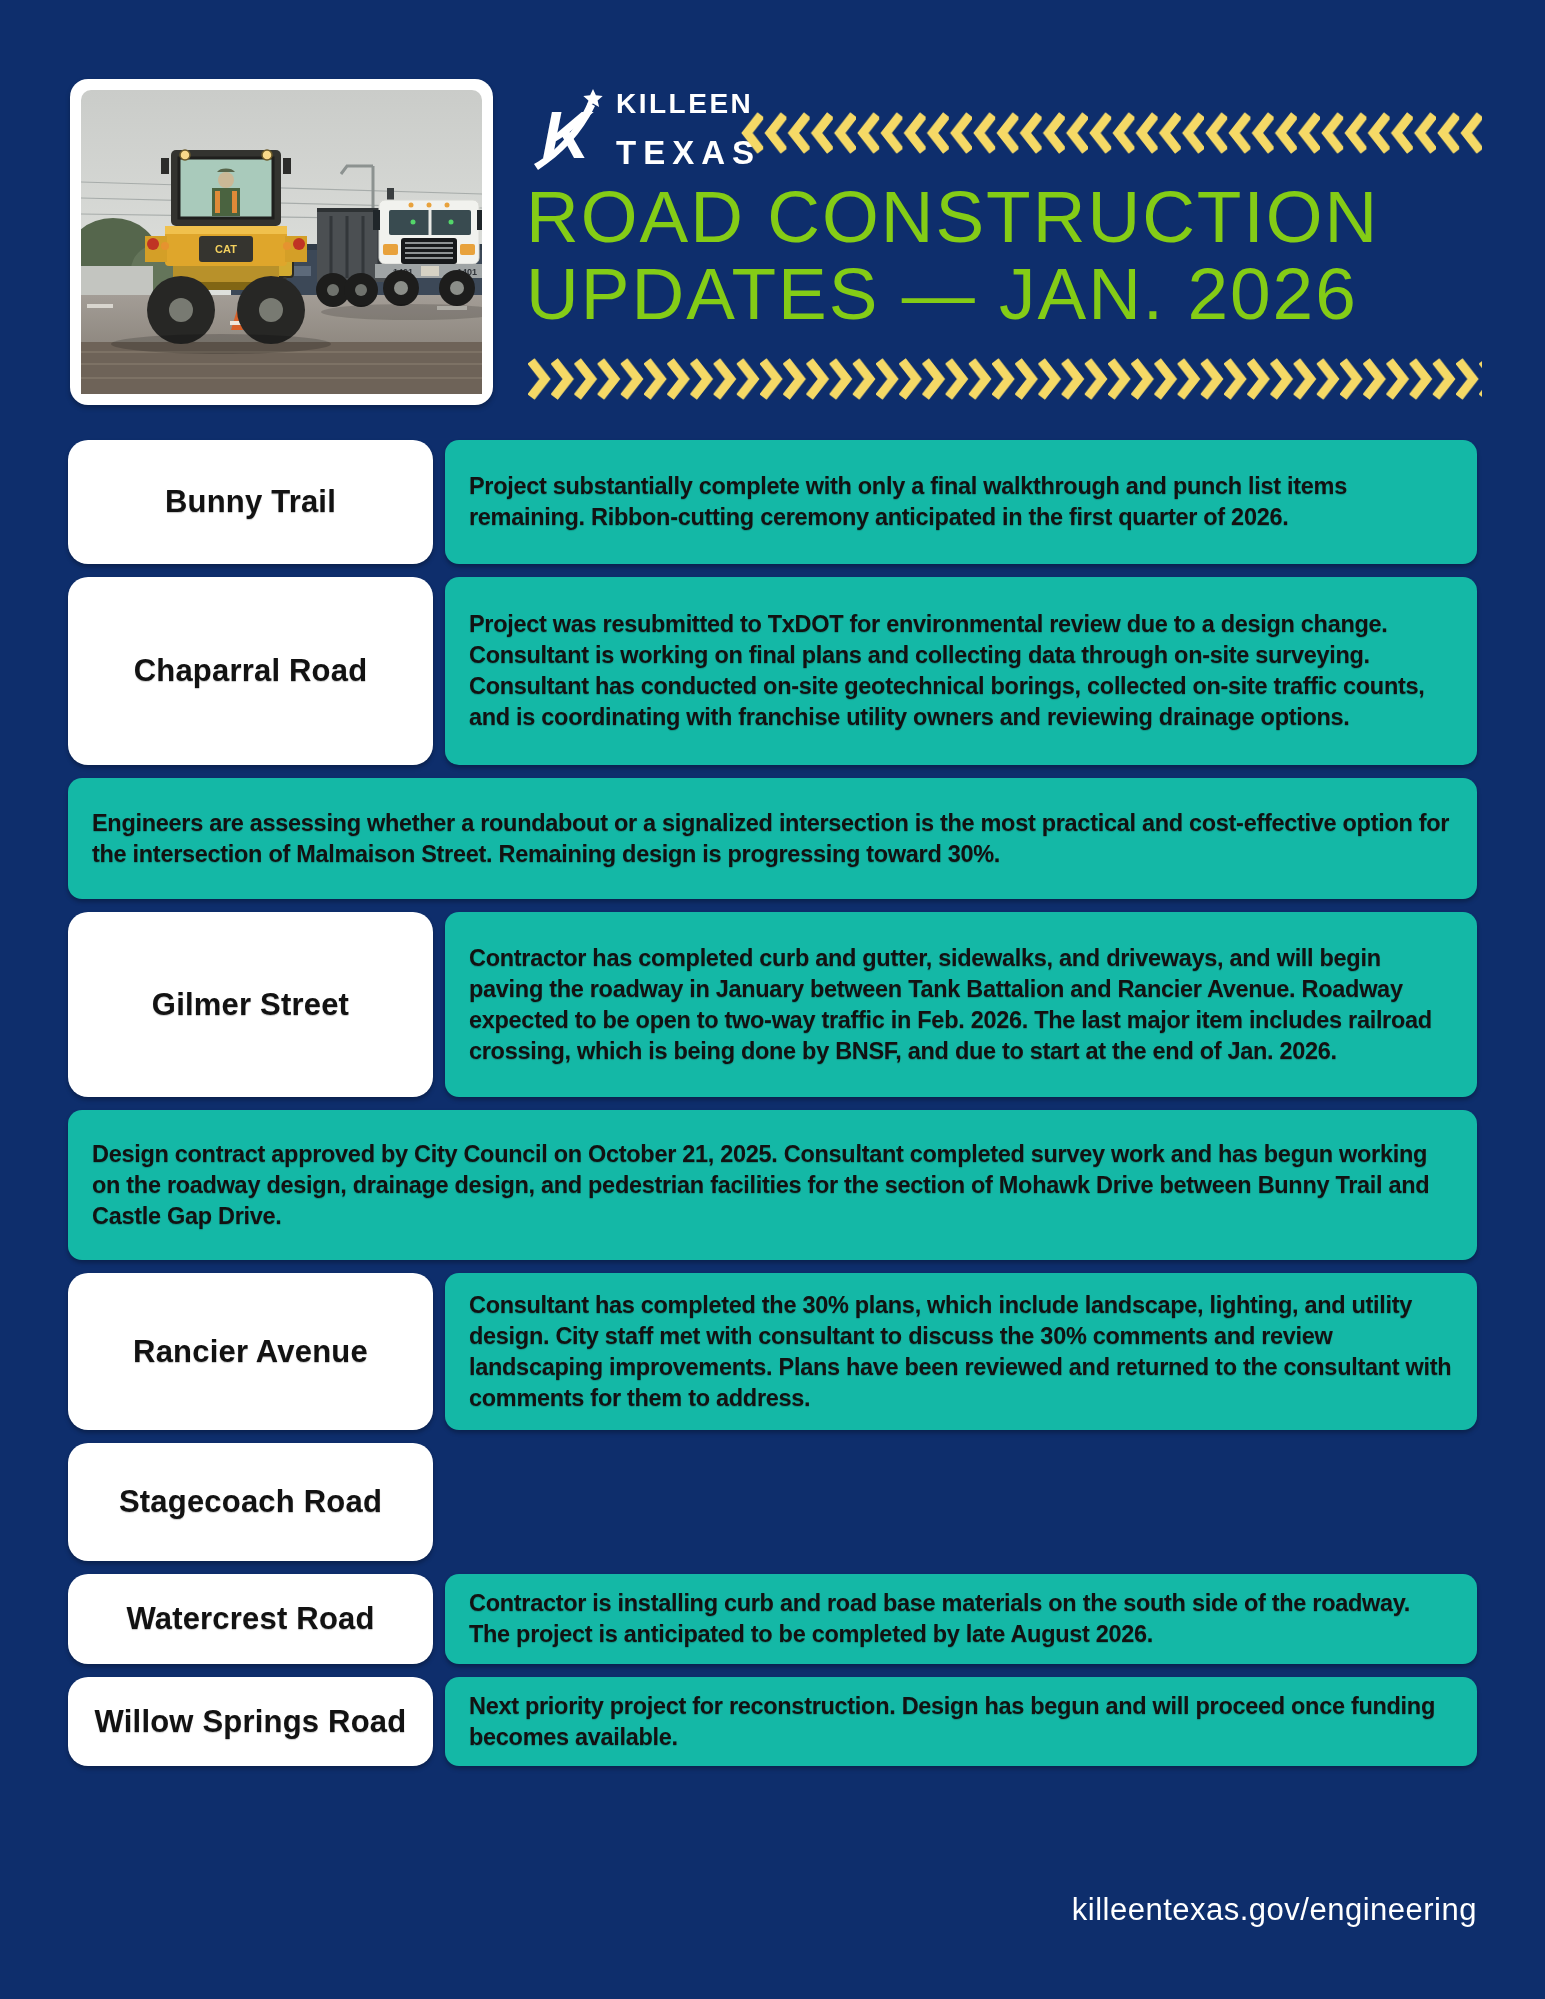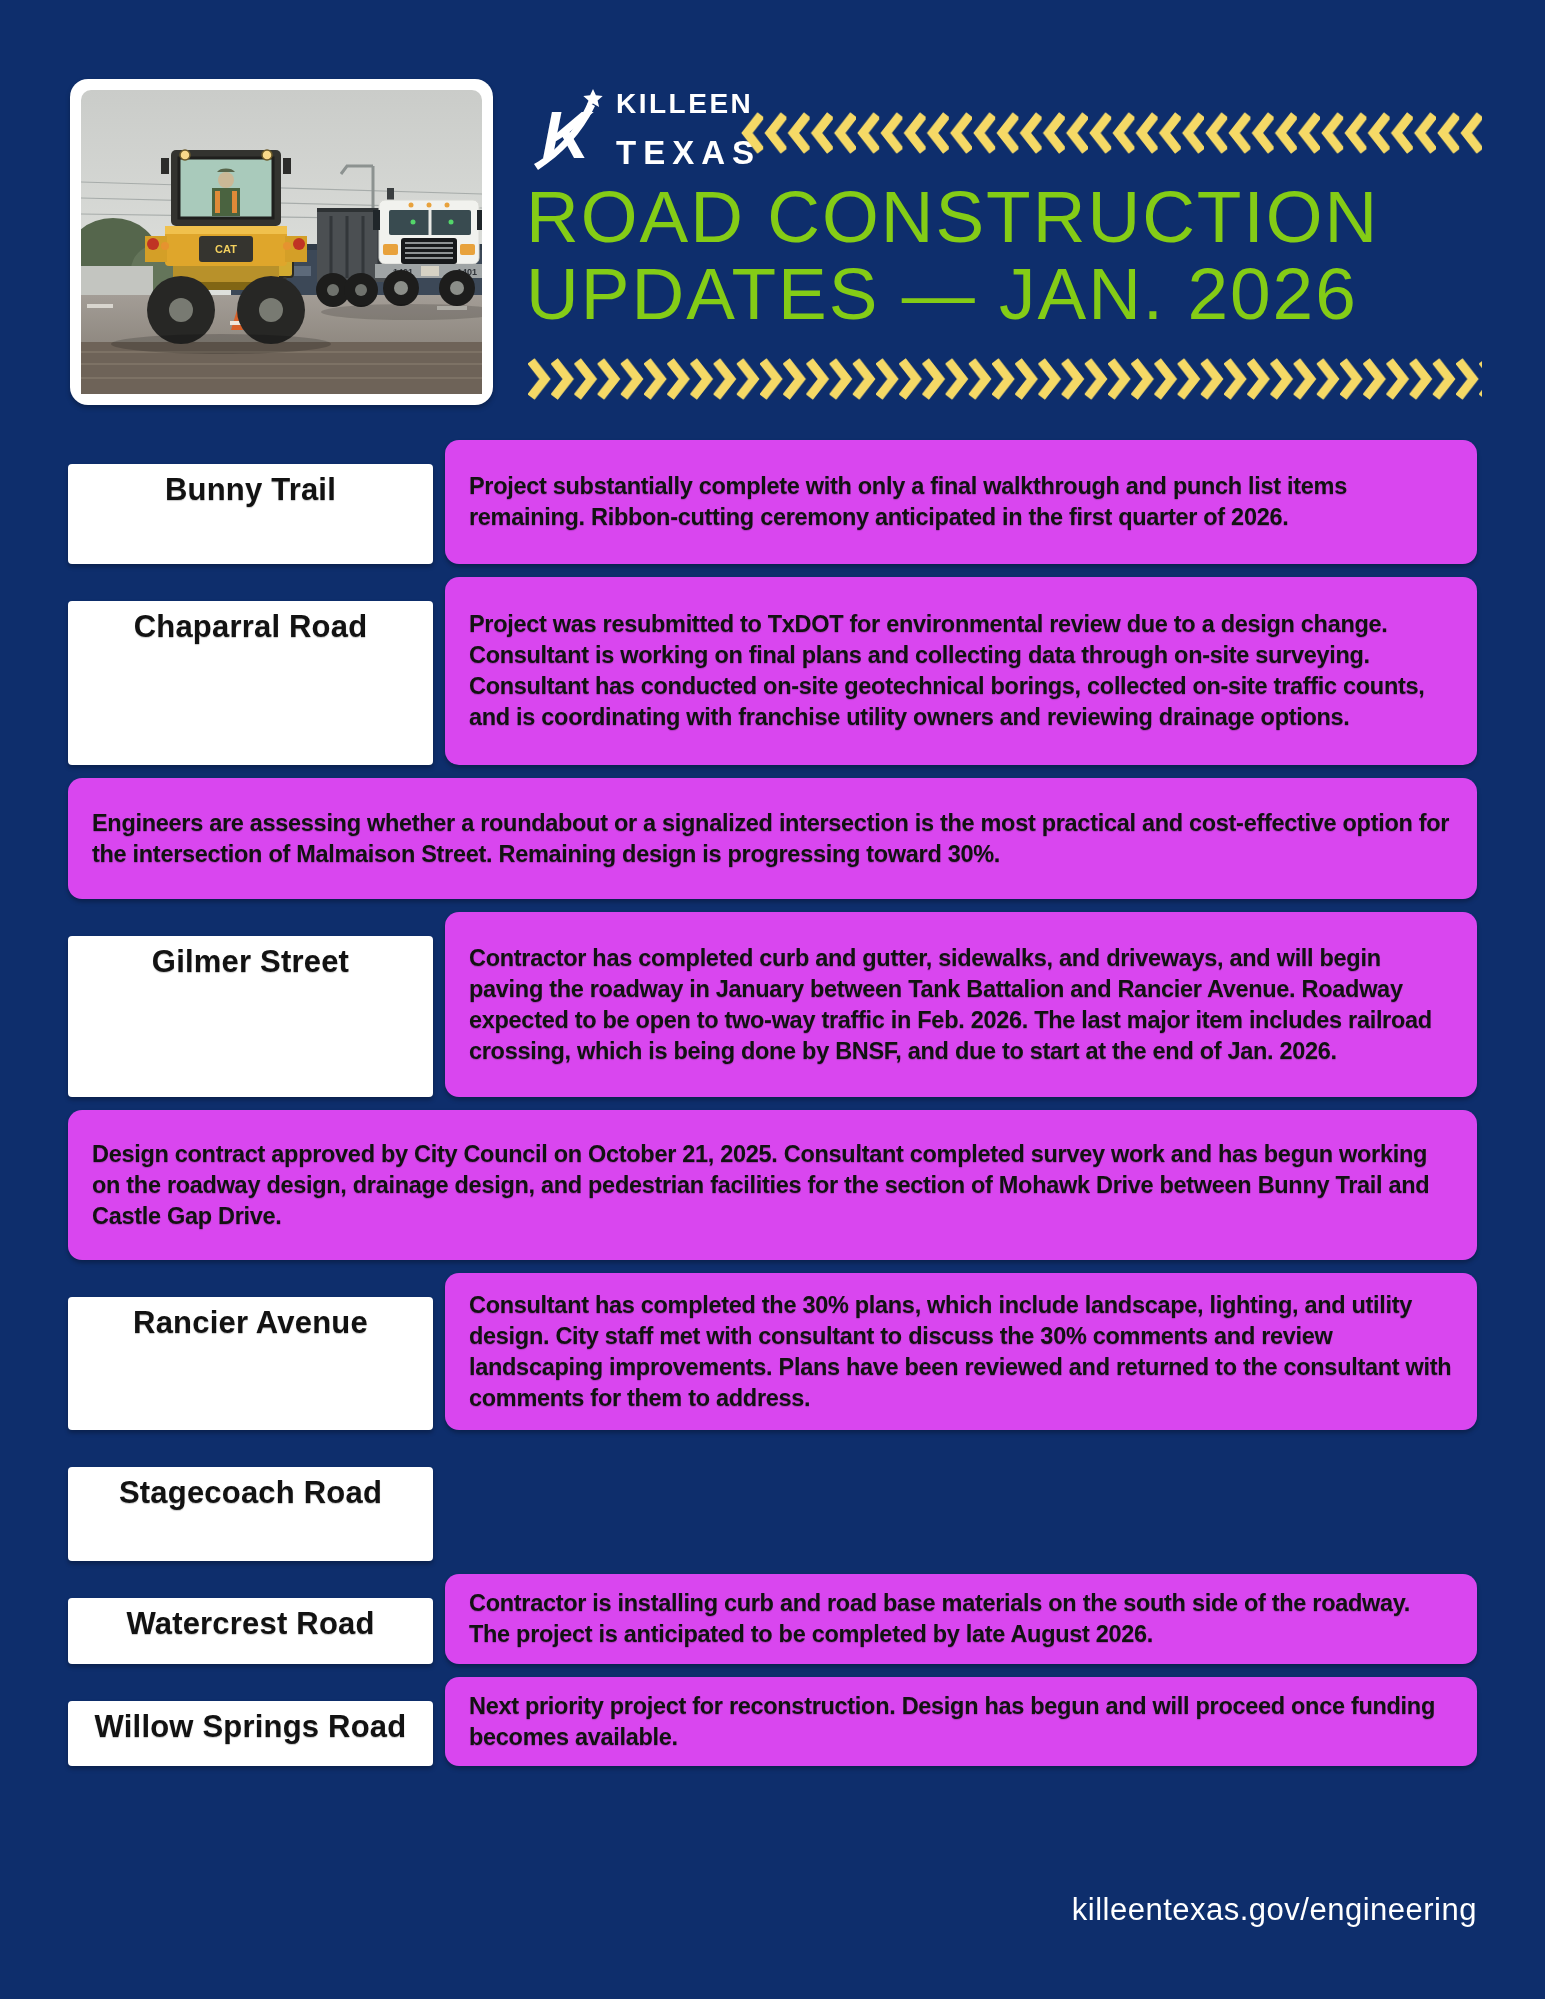--- a/index.html
+++ b/index.html
@@ -24,28 +24,28 @@
   .chev-bottom{left:528px;top:358px;}
   .title{
     position:absolute;left:526px;top:178px;width:960px;
     color:#84cc16;font-weight:normal;font-size:73px;line-height:77px;letter-spacing:2px;
     white-space:nowrap;
   }
   
   .table{position:absolute;left:68px;top:440px;width:1409px;display:flex;flex-direction:column;gap:13px;}
   .row{display:flex;gap:12px;}
   .name-card{
-    width:365px;flex:0 0 365px;background:#ffffff;border-radius:4px;
-    display:flex;justify-content:center;
-    box-shadow:0 3px 4px rgba(0,0,0,.28);box-sizing:border-box;padding:8px 14px;margin-top:24px;
+    width:365px;flex:0 0 365px;background:#ffffff;border-radius:20px;
+    display:flex;align-items:center;justify-content:center;
+    box-shadow:0 3px 4px rgba(0,0,0,.28);box-sizing:border-box;padding:8px 14px;
   }
   .name{font-size:31px;font-weight:bold;color:#121212;letter-spacing:.2px;text-align:center;
         text-shadow:0 1px 1px rgba(0,0,0,.22);}
   .desc-card{
-    flex:1;background:#d946ef;border-radius:14px;box-sizing:border-box;
+    flex:1;background:#14b8a6;border-radius:14px;box-sizing:border-box;
     display:flex;flex-direction:column;justify-content:center;
     padding:12px 24px;box-shadow:0 3px 4px rgba(0,0,0,.28);
   }
   .desc{margin:0;font-size:23.5px;line-height:31px;font-weight:bold;color:#121212;
         letter-spacing:-.3px;text-shadow:0 1px 1px rgba(0,0,0,.2);}
   
   .row:nth-of-type(1){min-height:124px;} .row:nth-of-type(2){min-height:188px;}
   .row:nth-of-type(3){min-height:121px;} .row:nth-of-type(4){min-height:185px;}
   .row:nth-of-type(5){min-height:150px;} .row:nth-of-type(6){min-height:157px;}
   .row:nth-of-type(7){min-height:118px;} .row:nth-of-type(8){min-height:90px;}

